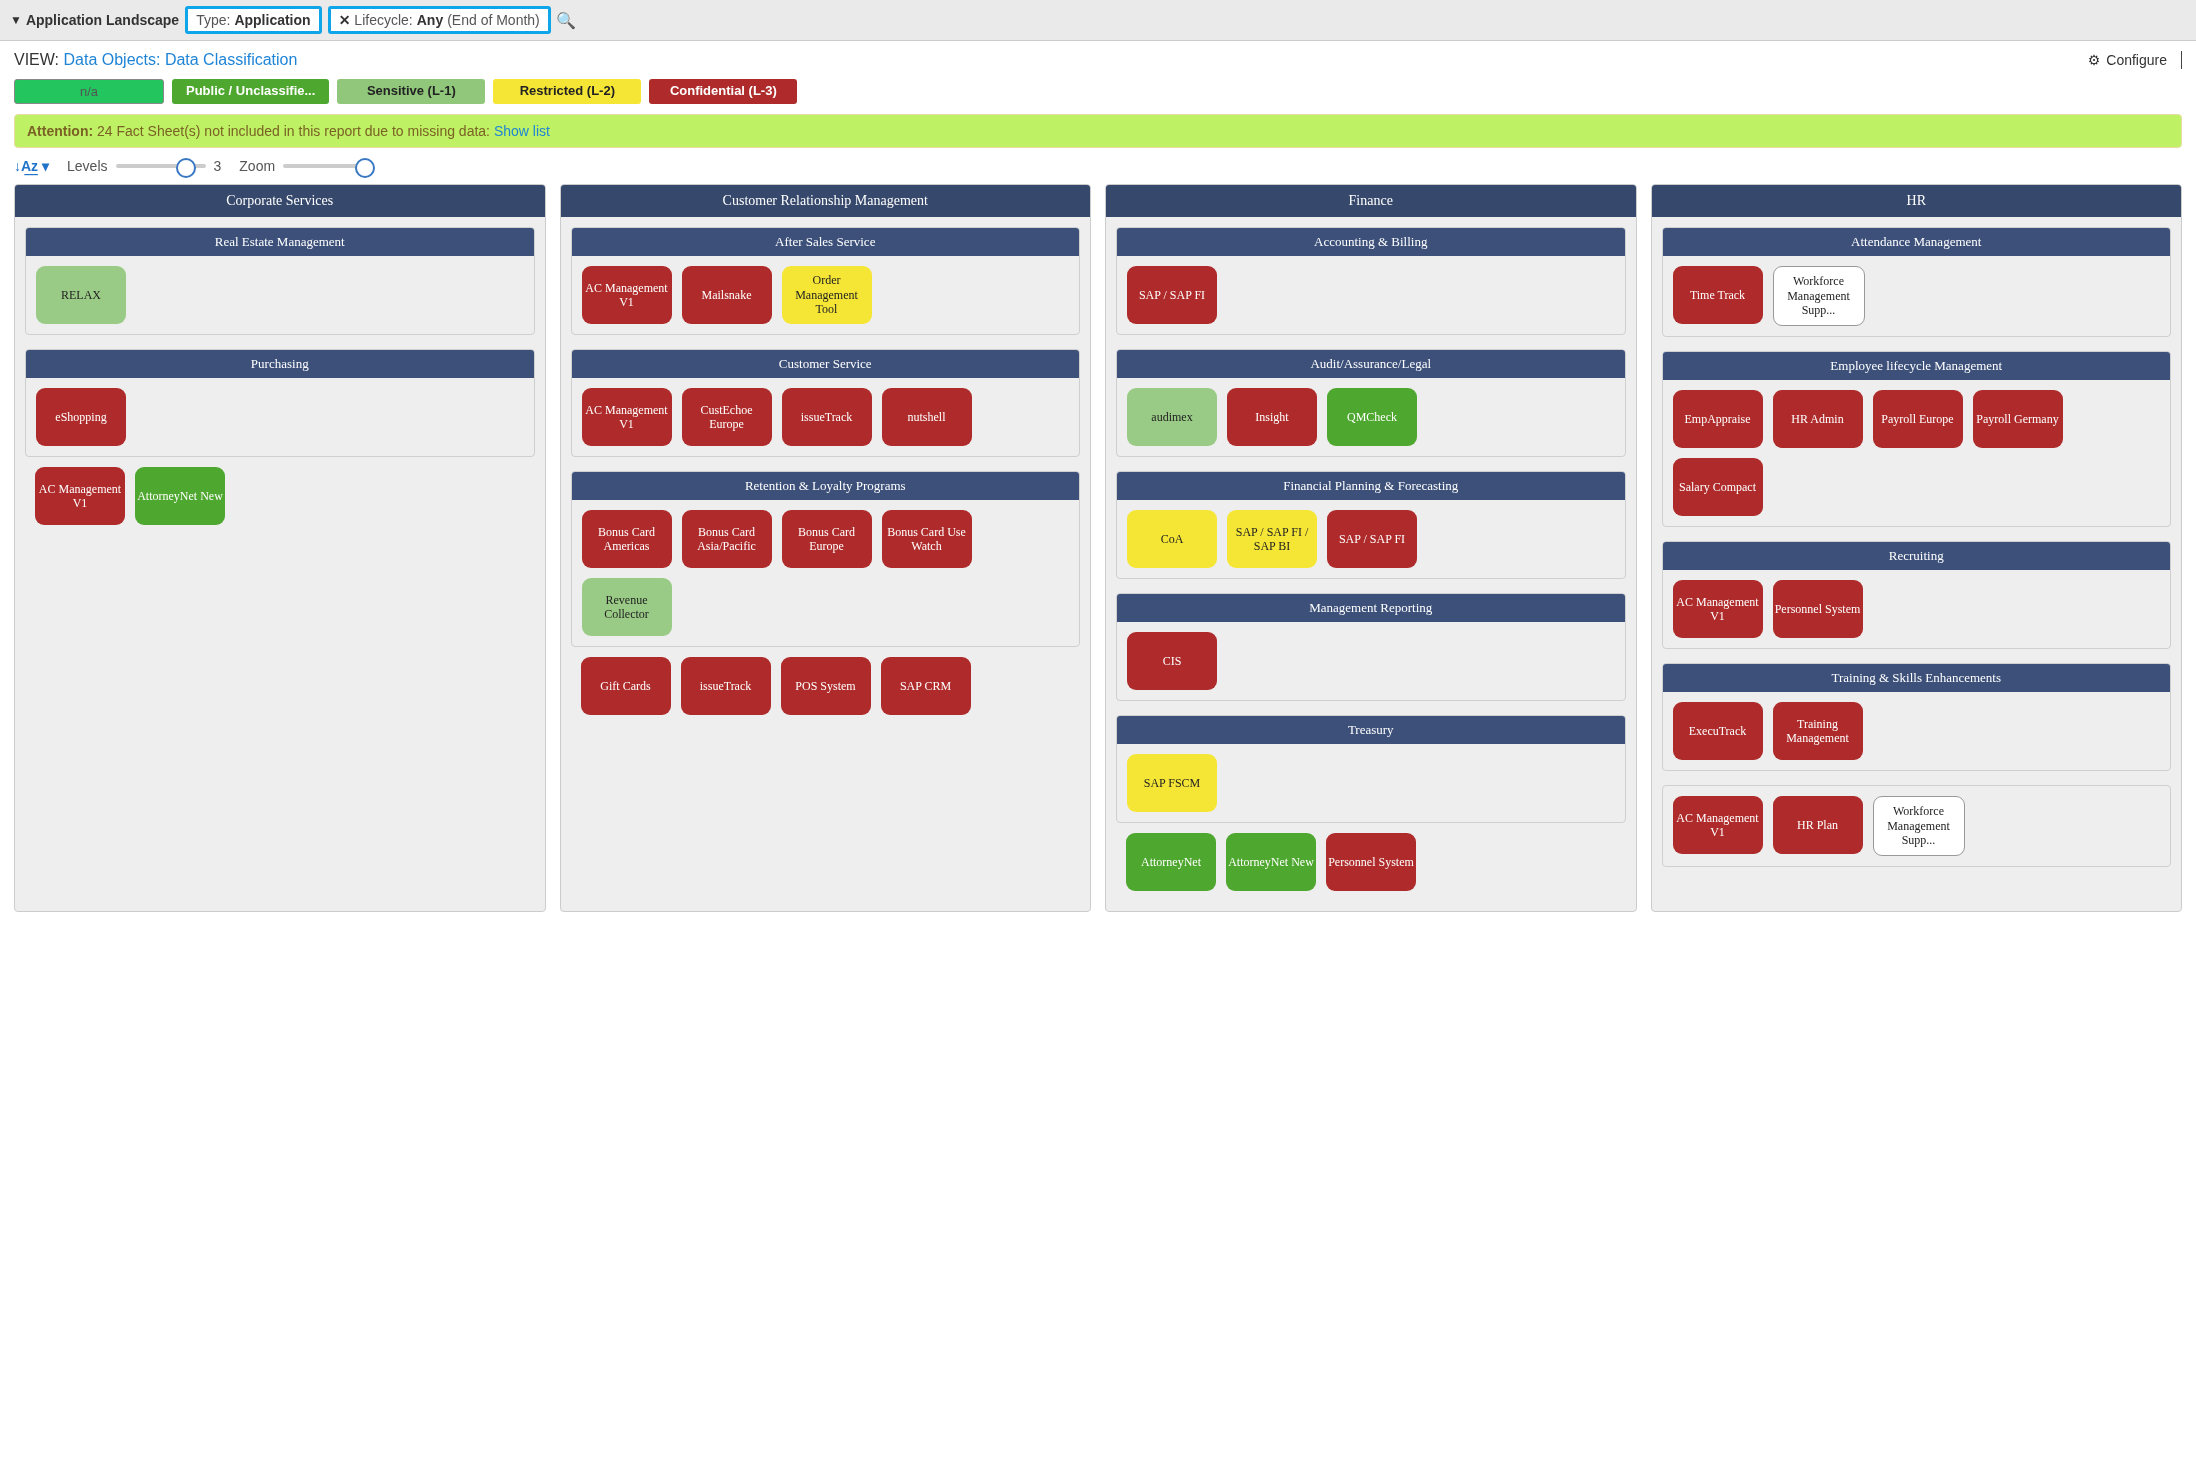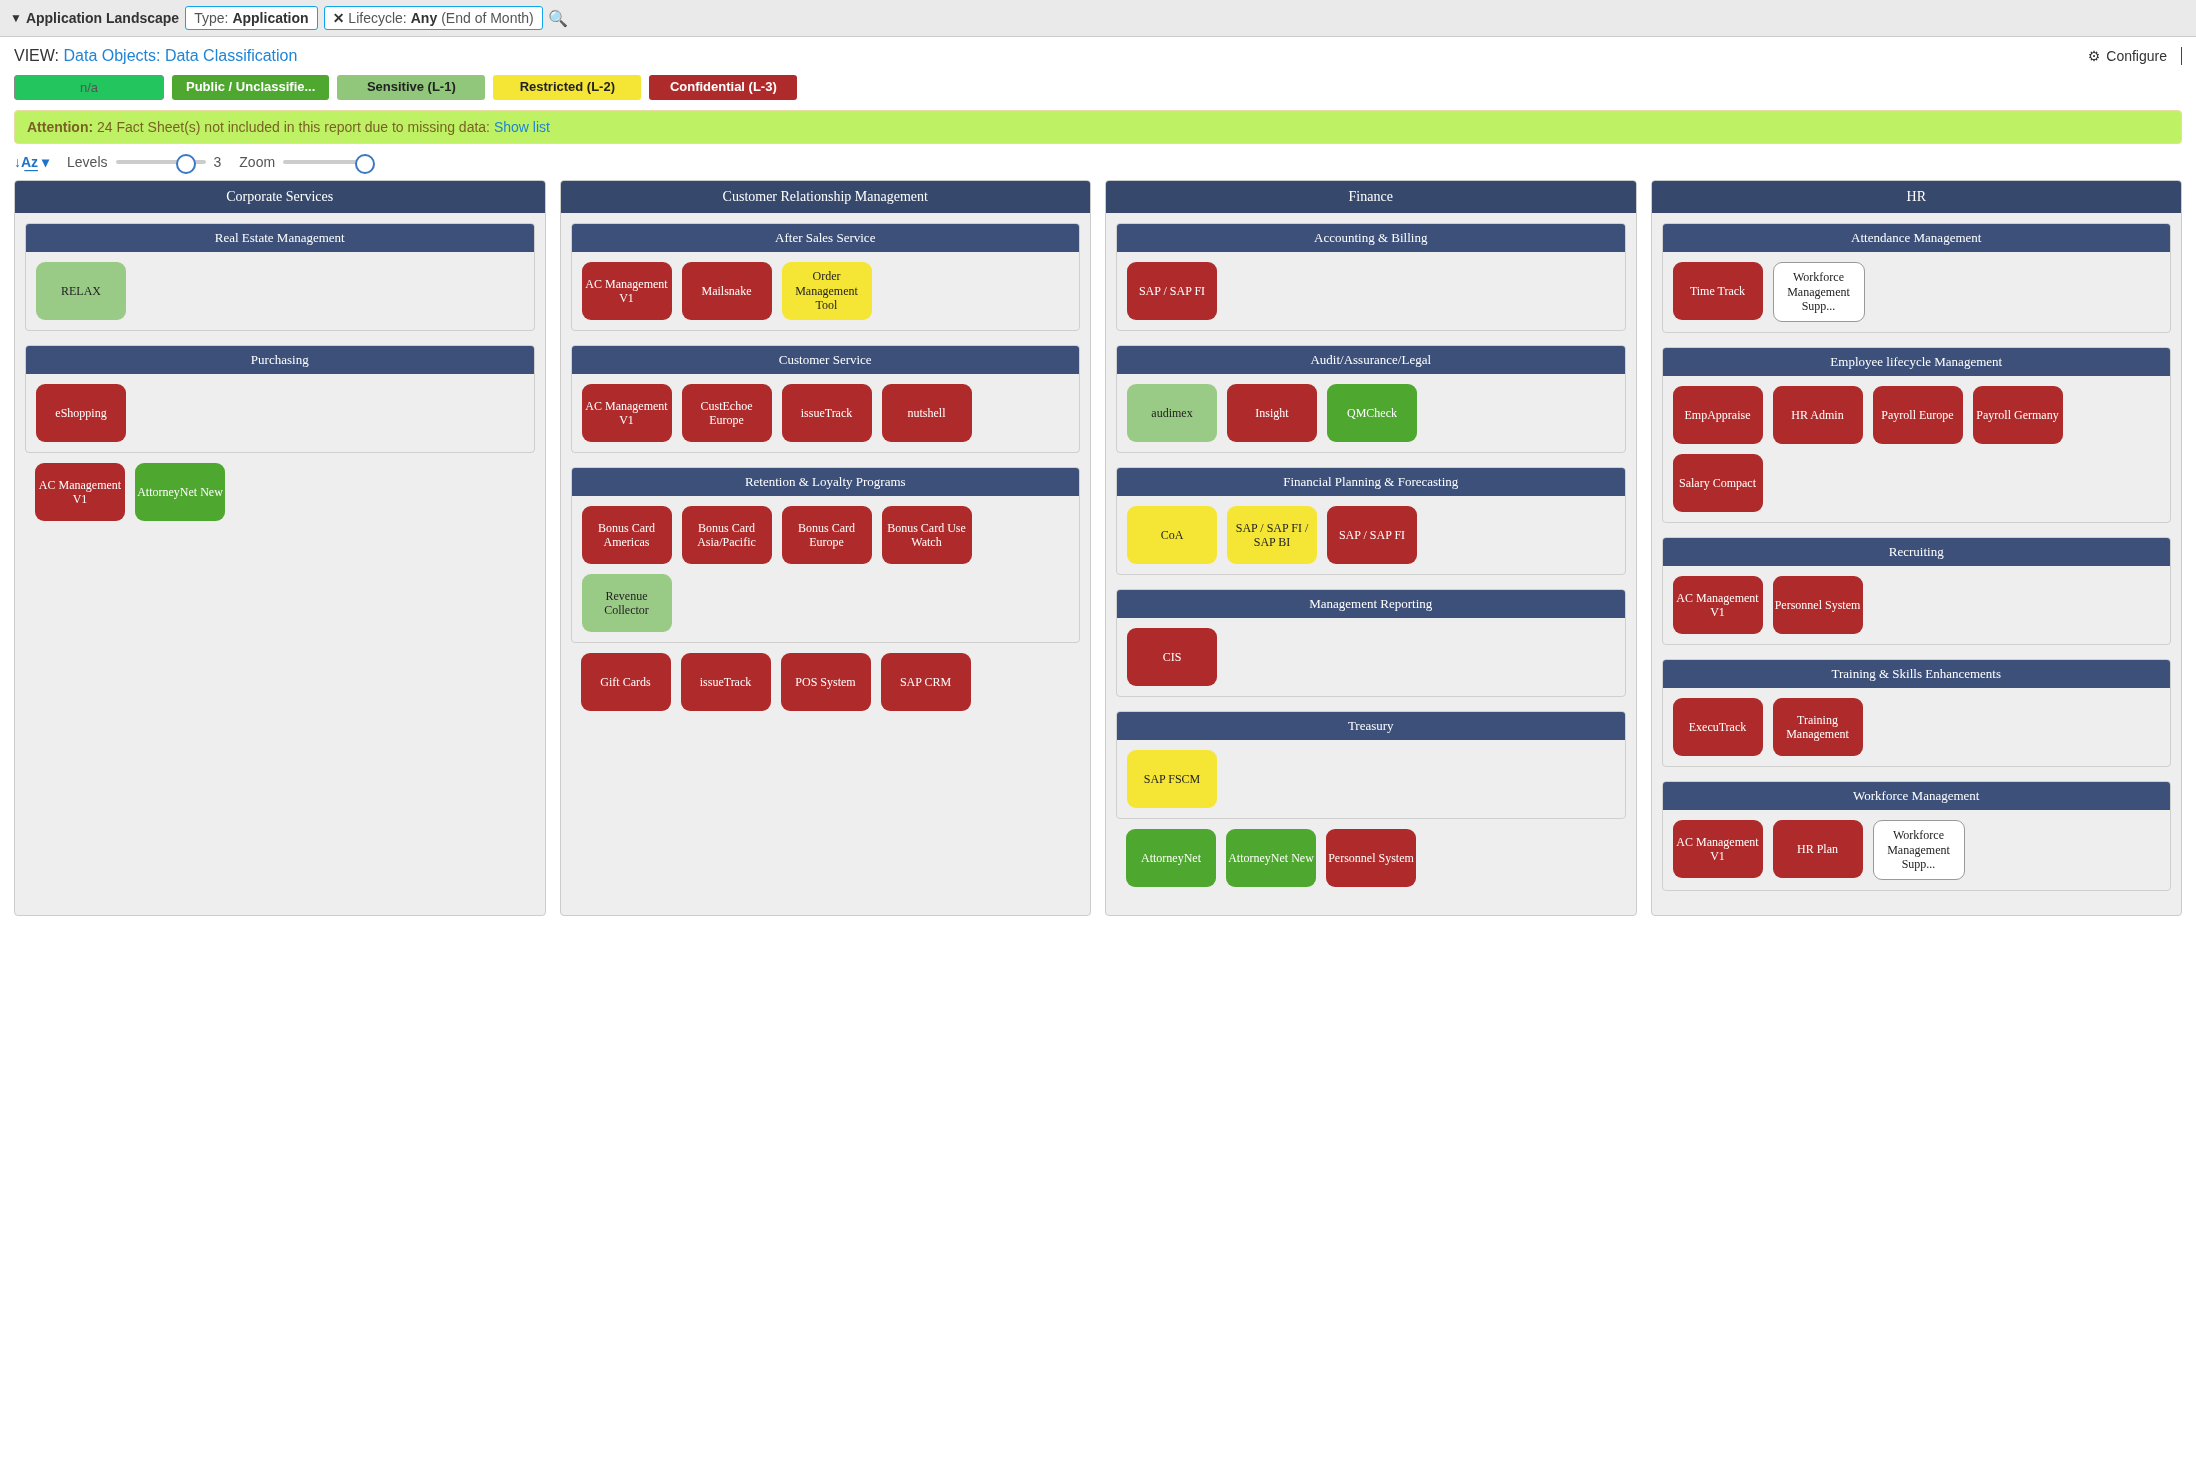--- a/index.html
+++ b/index.html
@@ -20,21 +20,21 @@
 }
 .top-title {
   font-weight: 600;
   display: flex;
   align-items: center;
   gap: 4px;
 }
 .caret-down { font-size: 12px; }
 .filter-chip {
   background: #fff;
-  border: 1px solid #0ea5e9;
+  border: 3px solid #0ea5e9;
   border-radius: 3px;
   padding: 3px 8px;
   display: flex;
   align-items: center;
   gap: 4px;
 }
 .filter-chip .lbl { color: #555; }
 .filter-chip .val { font-weight: 700; }
 .filter-chip .close-x { font-weight: 700; cursor: pointer; }
 .search-icon { font-size: 16px; font-weight: bold; cursor: pointer; }
@@ -378,21 +378,20 @@
           </div>
         </div>
         <div class="sub-box">
           <div class="sub-header">Training &amp; Skills Enhancements</div>
           <div class="tile-grid">
             <div class="tile t-red">ExecuTrack</div>
             <div class="tile t-red">Training Management</div>
           </div>
         </div>
         <div class="sub-box">
-          <div class="sub-header">Workforce Management</div>
           <div class="tile-grid">
             <div class="tile t-red">AC Management V1</div>
             <div class="tile t-red">HR Plan</div>
             <div class="tile t-na">Workforce Management Supp...</div>
           </div>
         </div>
       </div>
     </div>
   </div>
 

